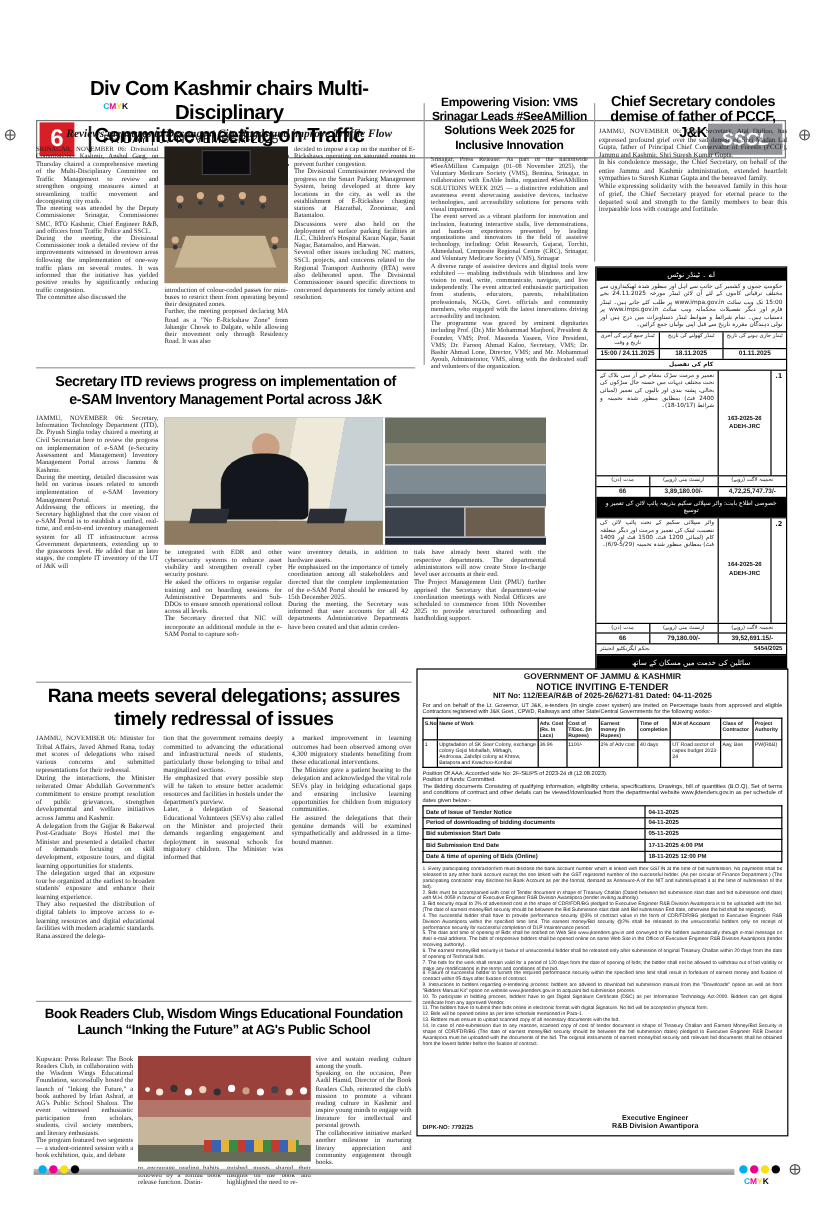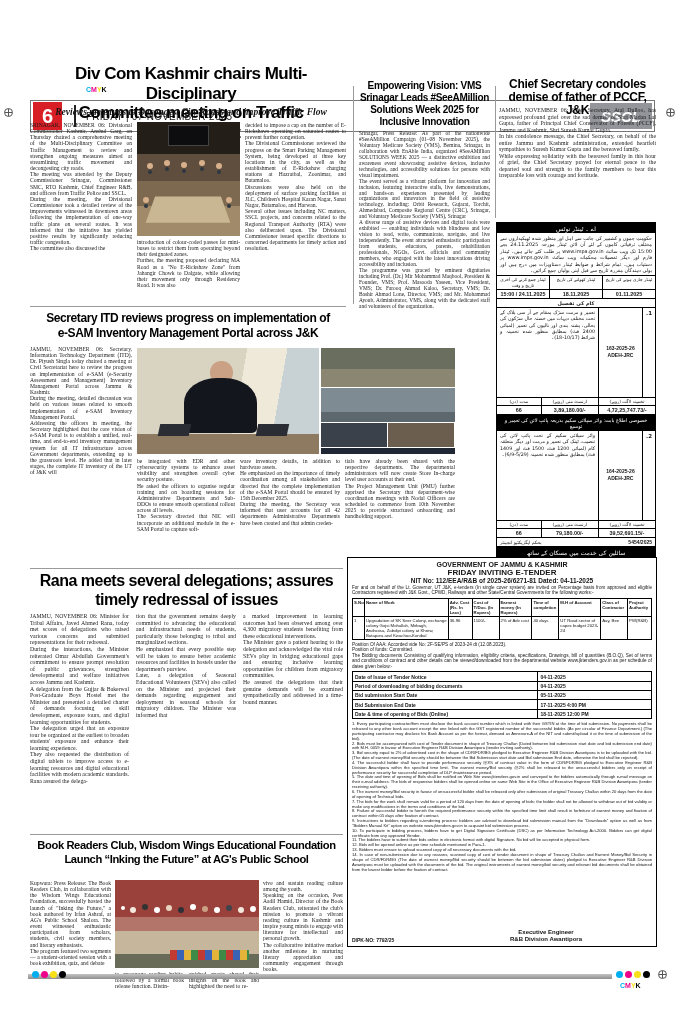--- a/index.html
+++ b/index.html
@@ -282,21 +282,21 @@
     <div class="abs body-text" style="left:136px;top:613px;width:100px;height:216px;font-size:5.8px;line-height:6.6px">tion that the government remains deeply committed to advancing the educational and infrastructural needs of students, particularly those belonging to tribal and marginalized sections.
 He emphasized that every possible step will be taken to ensure better academic resources and facilities in hostels under the department's purview.
 Later, a delegation of Seasonal Educational Volunteers (SEVs) also called on the Minister and projected their demands regarding engagement and deployment in seasonal schools for migratory children. The Minister was informed that</div>
     <div class="abs body-text" style="left:243px;top:613px;width:100px;height:216px;font-size:5.8px;line-height:6.6px">a marked improvement in learning outcomes had been observed among over 4,300 migratory students benefiting from these educational interventions.
 The Minister gave a patient hearing to the delegation and acknowledged the vital role SEVs play in bridging educational gaps and ensuring inclusive learning opportunities for children from migratory communities.
 He assured the delegations that their genuine demands will be examined sympathetically and addressed in a time-bound manner.</div>
   </section>
 
   <aside class="abs tender" style="left:347px;top:557px;width:310px;height:390px">
     <div class="t-gov">GOVERNMENT OF JAMMU &amp; KASHMIR</div>
-    <div class="t-nit">FRIDAY INVITING E-TENDER</div>
+    <div class="t-nit">NOTICE INVITING E-TENDER</div>
     <div class="t-no">NIT No: 112/EEA/R&amp;B of 2025-26/6271-81 Dated: 04-11-2025</div>
     <div class="t-intro">For and on behalf of the Lt. Governor, UT J&amp;K, e-tenders (In single cover system) are invited on Percentage basis from approved and eligible Contractors registered with J&amp;K Govt., CPWD, Railways and other State/Central Governments for the following works:-</div>
     <table class="tt">
       <colgroup>
           <col style="width:4%">
           <col style="width:28%">
           <col style="width:8%">
           <col style="width:9%">
           <col style="width:11%">
           <col style="width:9%">

